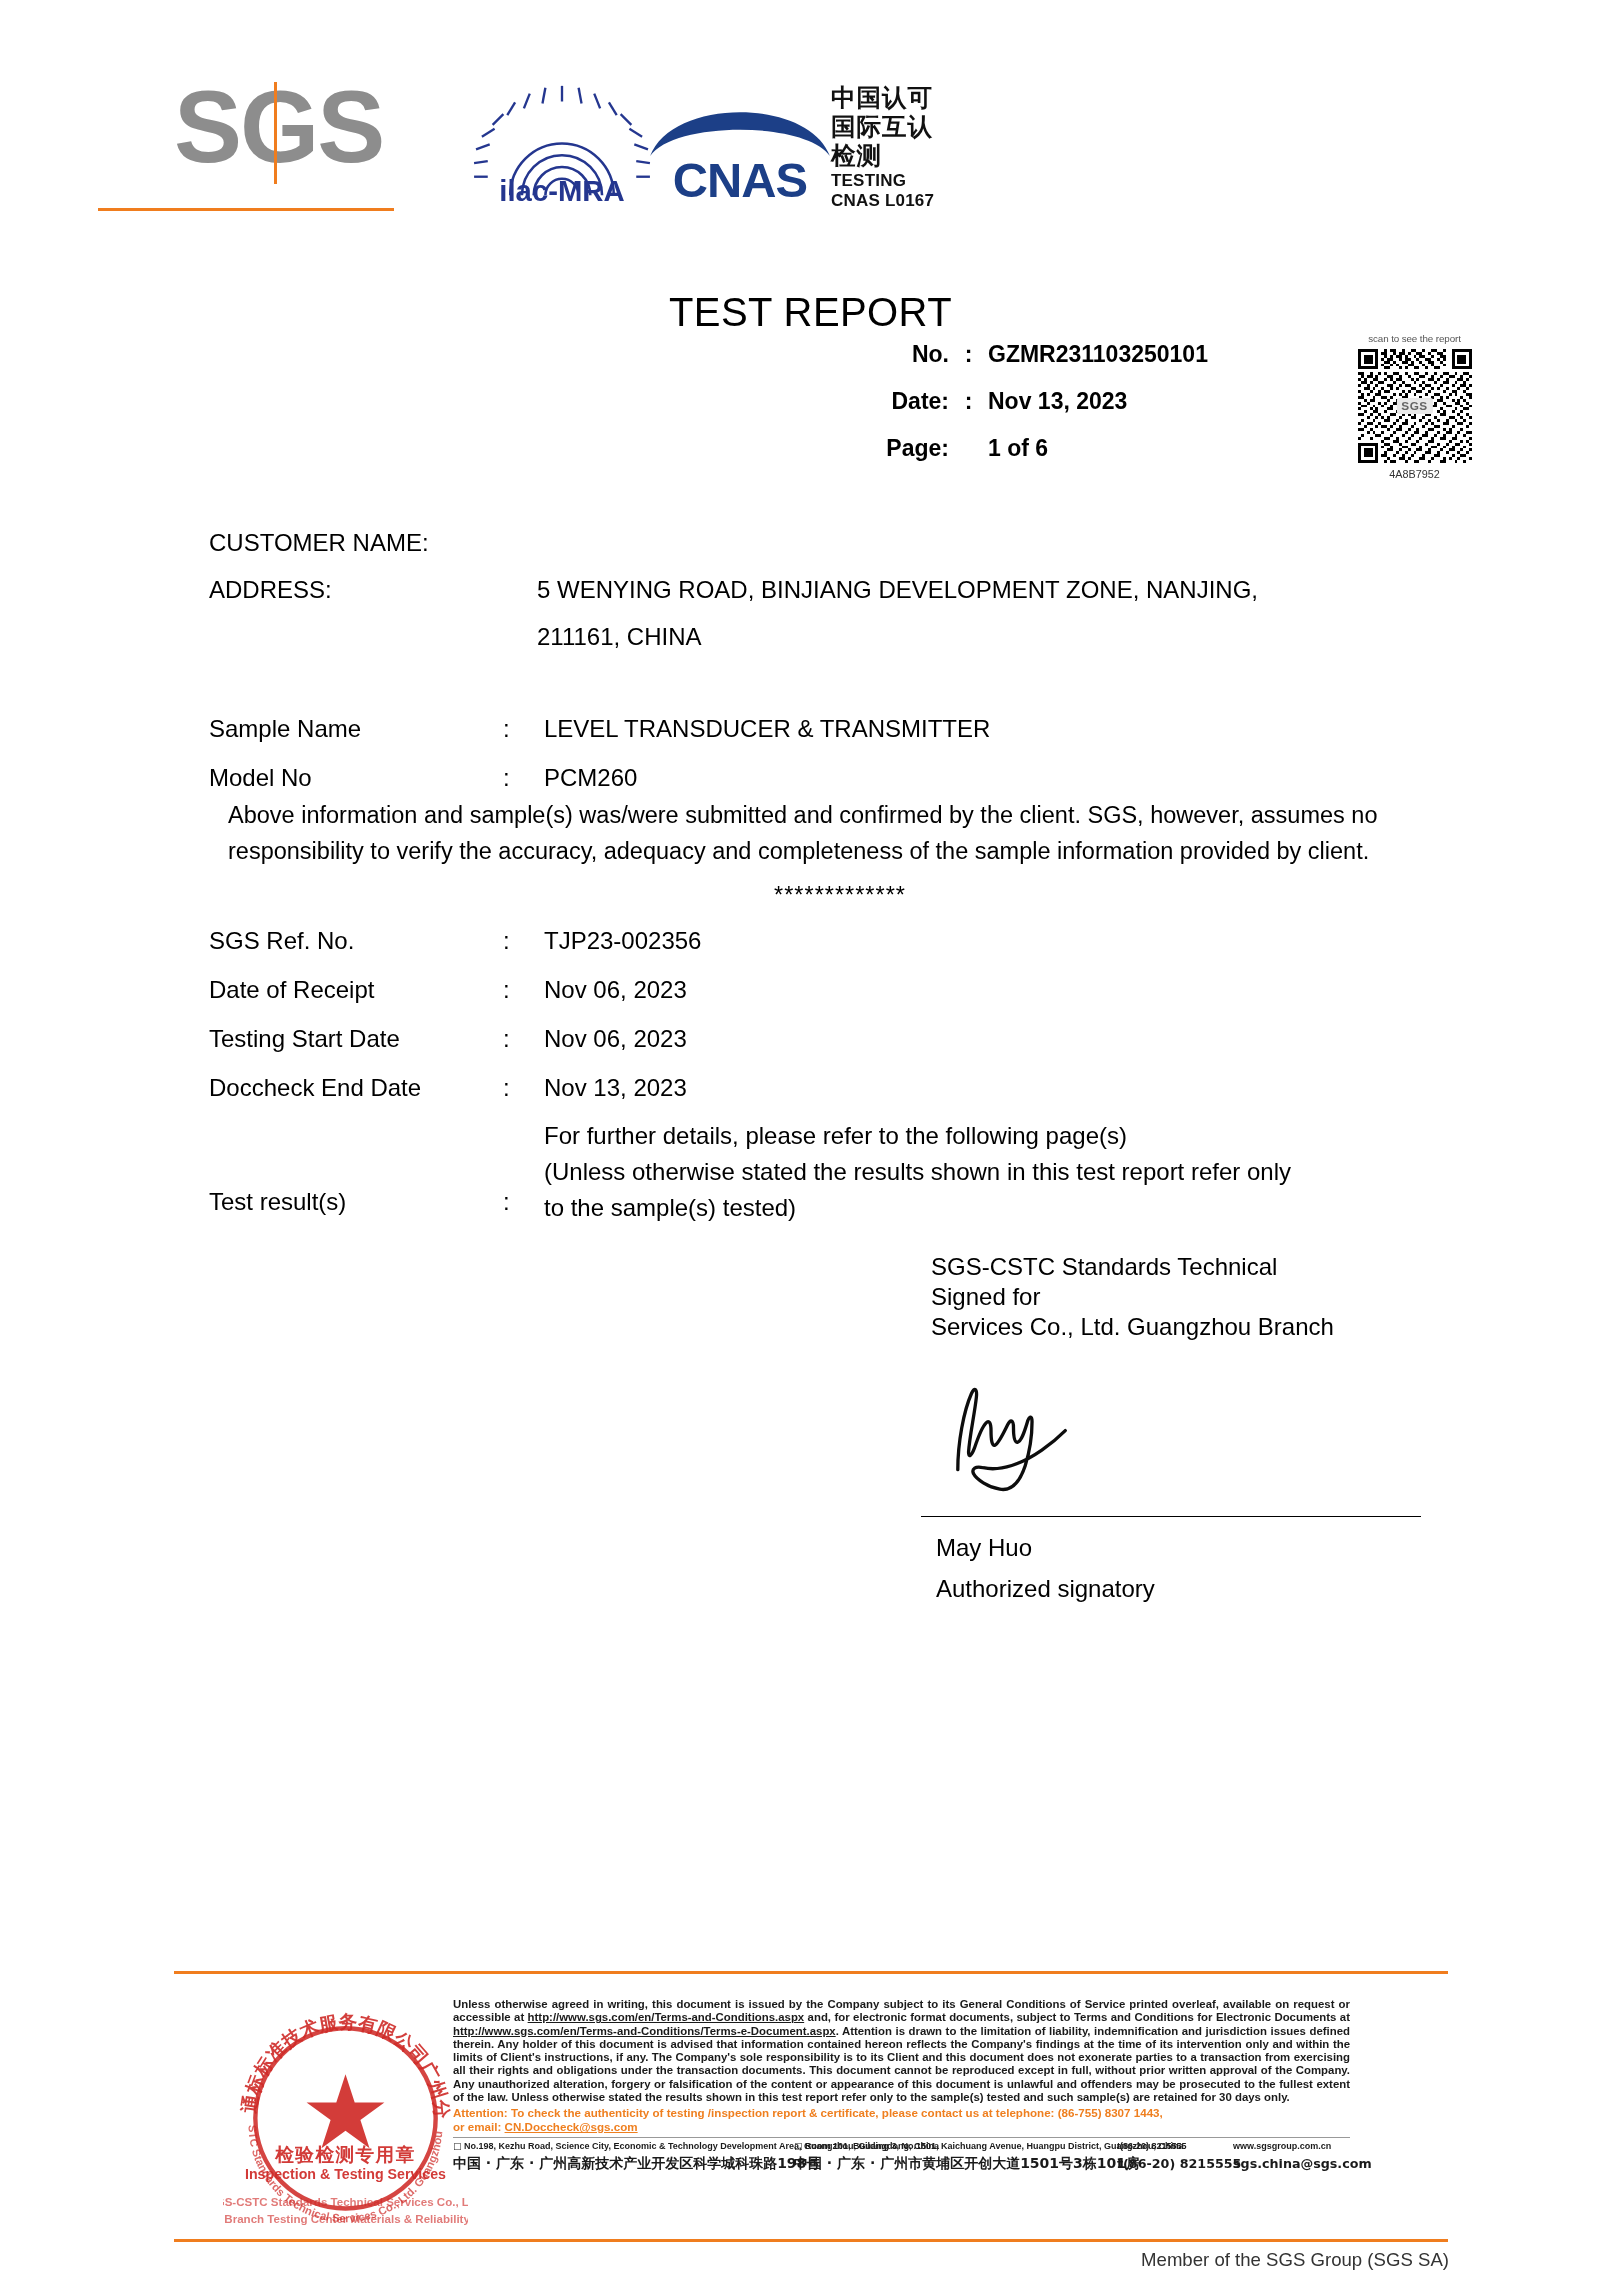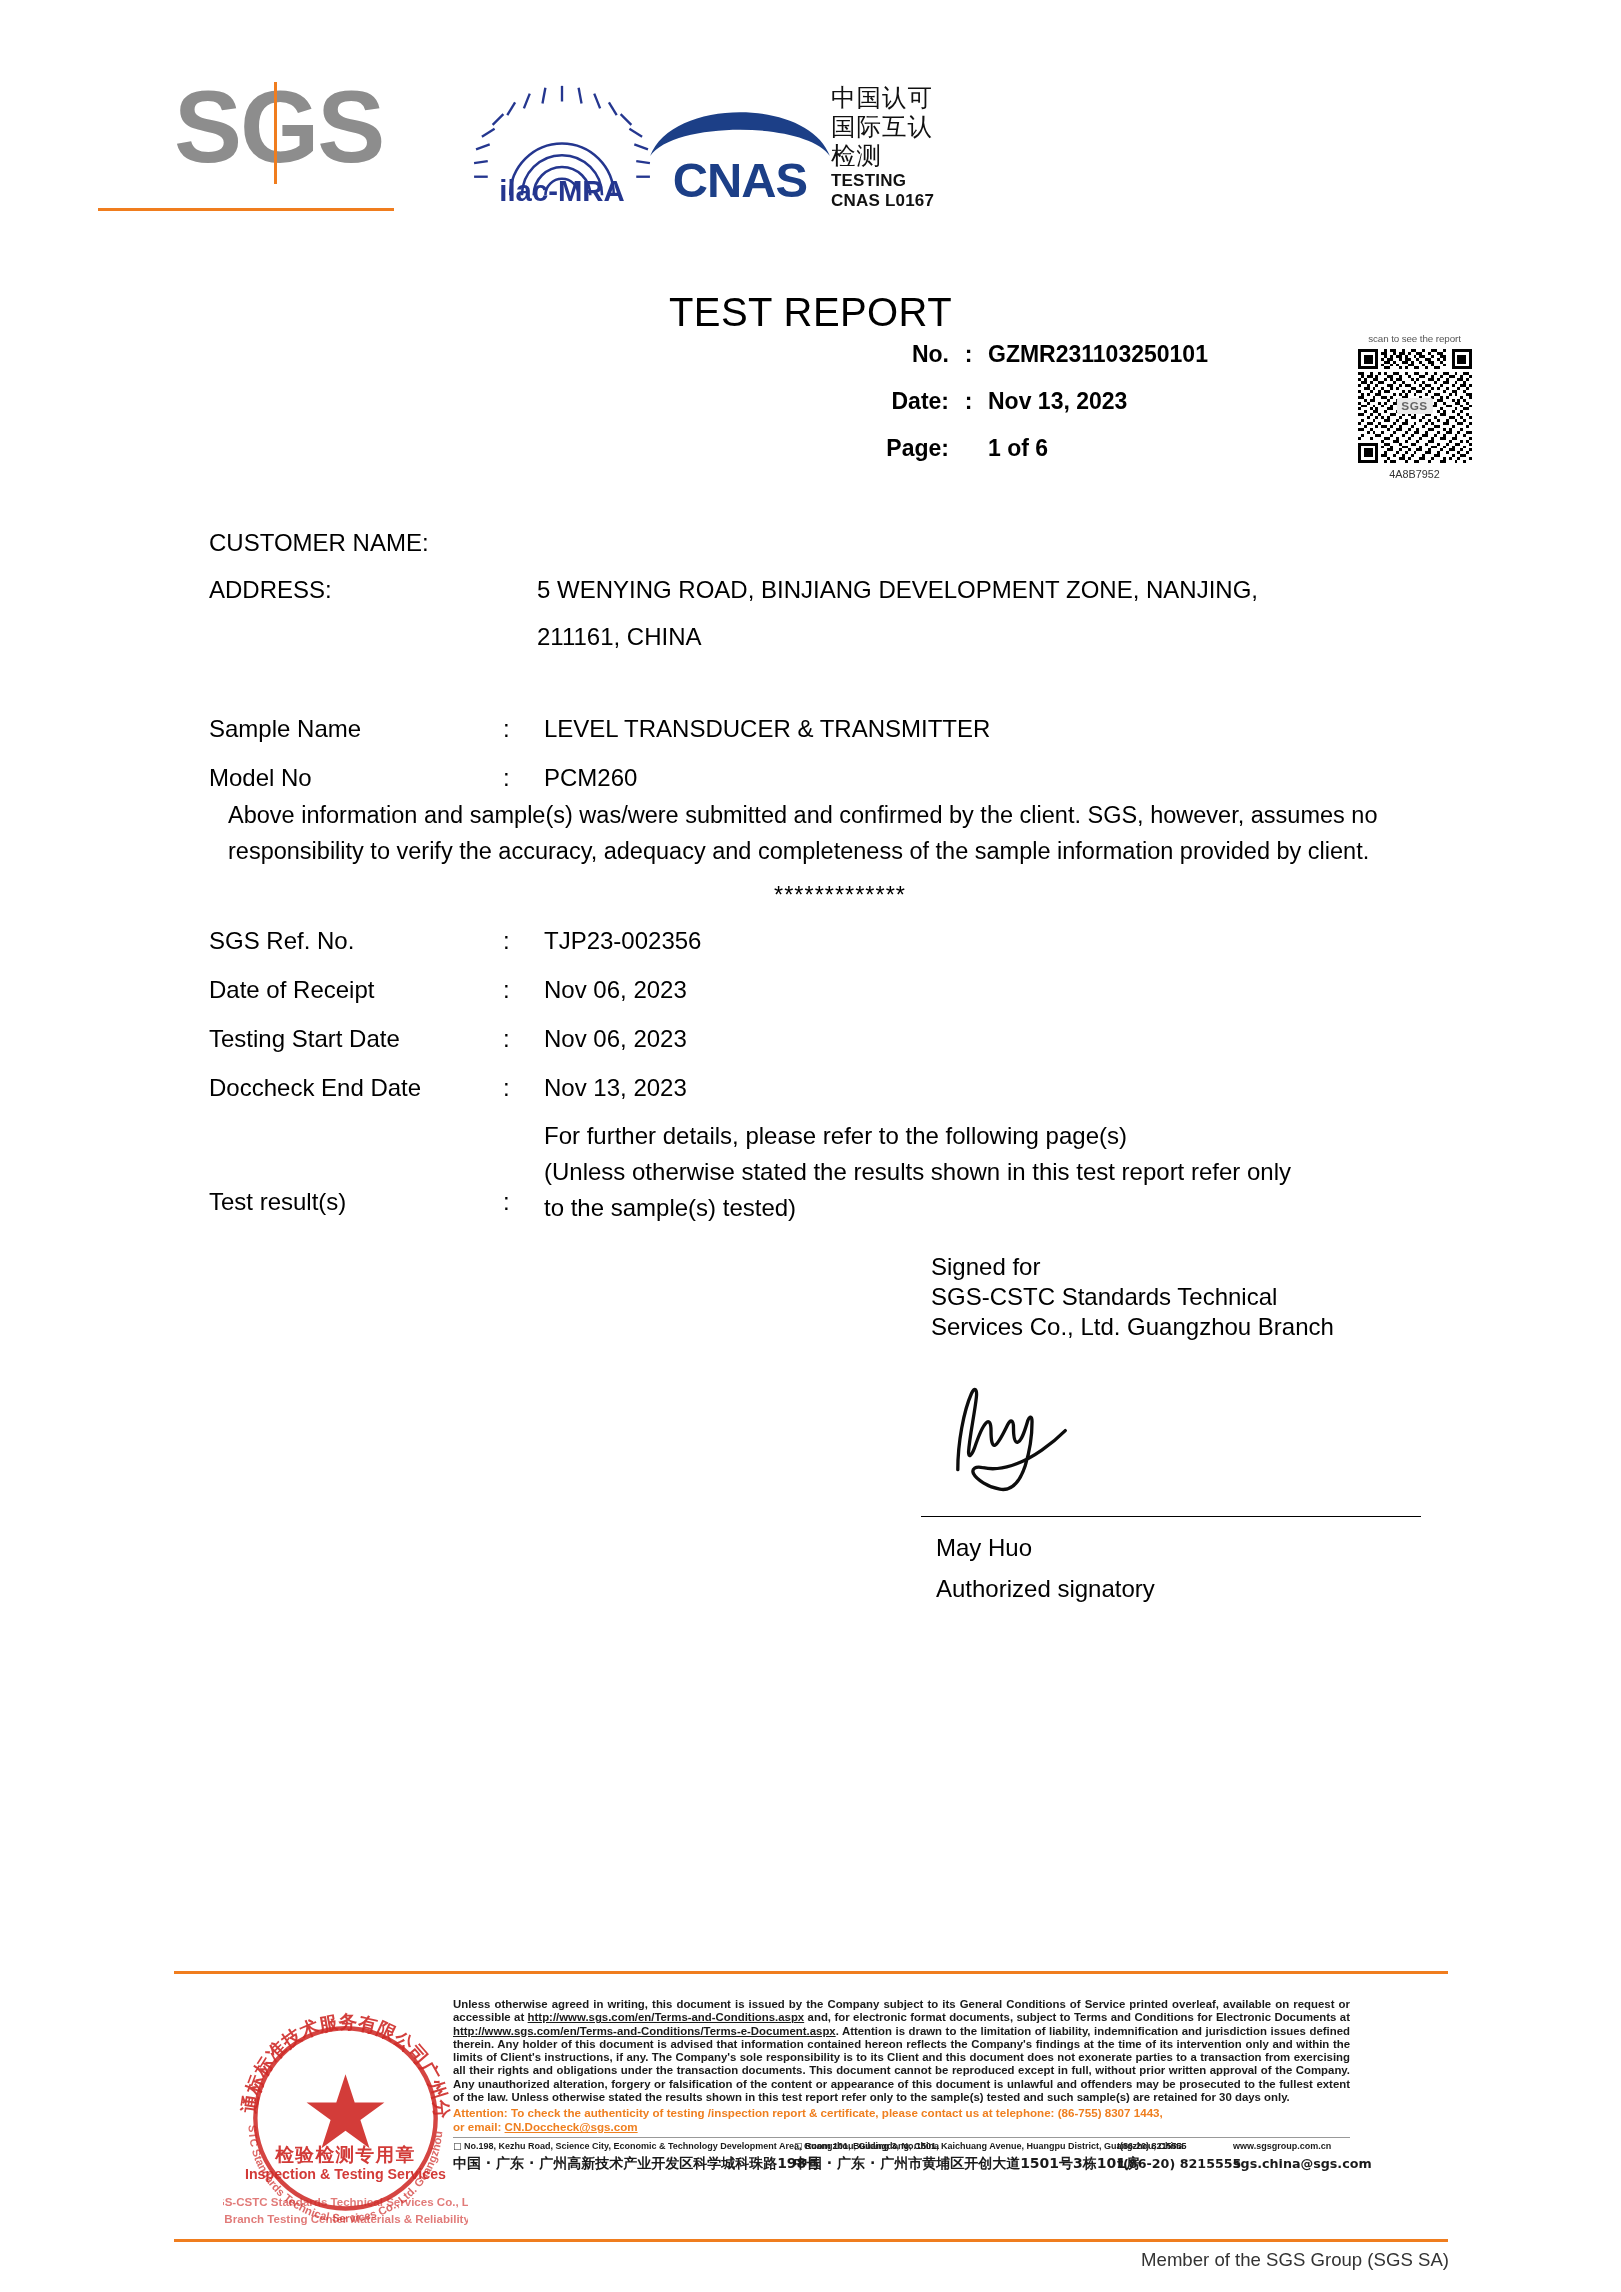--- a/index.html
+++ b/index.html
@@ -63,21 +63,21 @@
     width: 196px; height: 127px;
   }
   .cnas-text-block {
     position: absolute;
     left: 831px; top: 84px;
     line-height: 1.18;
   }
   .cnas-cn {
     font-family: "DejaVu Sans", sans-serif;
     font-size: 24.5px;
-    font-weight: normal;
+    font-weight: bold;
     color: #111;
     letter-spacing: 1px;
     display: block;
   }
   .cnas-en {
     font-family: "Liberation Sans", sans-serif;
     font-size: 17px;
     font-weight: bold;
     color: #111;
     display: block;
@@ -821,22 +821,22 @@
       <div class="d-colon">:</div>
       <div class="d-val-multi">
         <div>For further details, please refer to the following page(s)</div>
         <div>(Unless otherwise stated the results shown in this test report refer only</div>
         <div>to the sample(s) tested)</div>
       </div>
     </div>
   </div>
 
   <div class="signblock">
+    <div>SGS-CSTC Standards Technical</div>
     <div>Signed for</div>
-    <div>SGS-CSTC Standards Technical</div>
     <div>Services Co., Ltd. Guangzhou Branch</div>
   </div>
 
   <div class="signature-img">
     <svg width="196" height="127" viewBox="0 0 200 130">
       <g fill="none" stroke="#0d0d0d" stroke-width="3.4" stroke-linecap="round" stroke-linejoin="round">
         <path d="M22 100 C22 72, 28 40, 36 22 C39 15, 42 17, 41 26 C39 44, 34 66, 33 82
                  C33 88, 36 86, 39 78 C43 66, 47 56, 51 52 C54 49, 56 52, 56 60
                  C56 70, 57 76, 60 75 C64 73, 69 62, 73 54 C76 48, 79 49, 79 57
                  C79 66, 80 72, 83 72 C87 71, 90 62, 93 52 C95 45, 98 44, 98 51

